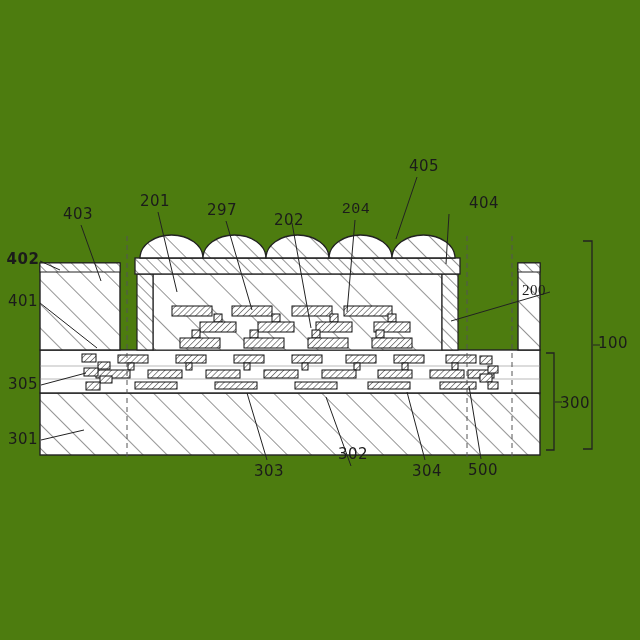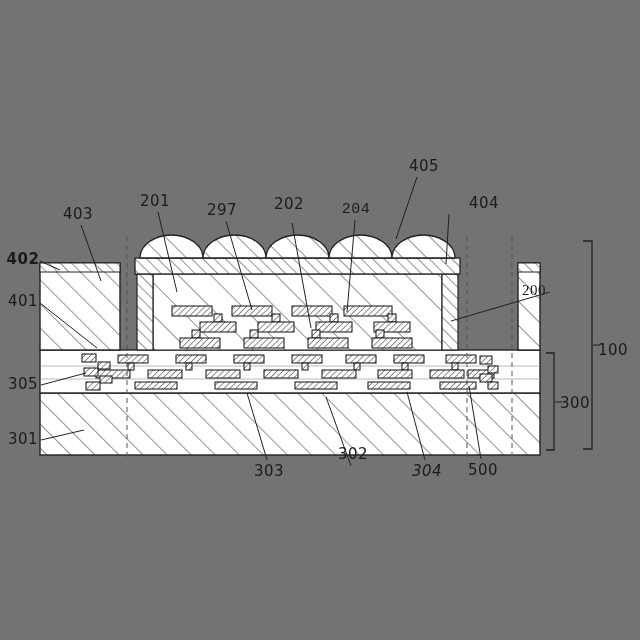--- a/index.html
+++ b/index.html
@@ -1,19 +1,19 @@
 <!DOCTYPE html>
 <html><head>
 <meta charset="utf-8">
 <style>
   html,body{margin:0;padding:0;background:#ffffff;}
   #stage{
     position:relative;
     width:640px;height:640px;
-    background:#737373;
+    background:#4d7c0f;
     font-family:"DejaVu Sans", "Liberation Sans", sans-serif;
     overflow:hidden;
   }
   #drawing{position:absolute;left:0;top:0;}
   .ref-label{
     position:absolute;
     transform:translate(-50%,-50%);
     font-size:15px;
     color:#1b1b1b;
     letter-spacing:0.5px;
@@ -199,28 +199,28 @@
       <line x1="481" y1="459" x2="469" y2="386"></line>
       <line x1="593" y1="345" x2="600" y2="345"></line>
       <line x1="555" y1="402" x2="562" y2="402"></line>
     </g>
   </svg>
 
   <div class="ref-label" style="left:424px;top:166px;">405</div>
   <div class="ref-label" style="left:452px;top:203px;margin-left:32px;">404</div>
   <div class="ref-label" style="left:155px;top:201px;">201</div>
   <div class="ref-label" style="left:222px;top:210px;">297</div>
-  <div class="ref-label" style="left:289px;top:204px;">202</div>
+  <div class="ref-label" style="left:289px;top:220px;">202</div>
   <div class="ref-label" style="left:356px;top:209px;font-family:Liberation Mono, monospace;">204</div>
   <div class="ref-label" style="left:78px;top:214px;">403</div>
   <div class="ref-label" style="left:23px;top:259px;font-weight:bold;">402</div>
   <div class="ref-label" style="left:23px;top:301px;">401</div>
   <div class="ref-label" style="left:23px;top:384px;">305</div>
   <div class="ref-label" style="left:23px;top:439px;">301</div>
   <div class="ref-label" style="left:534px;top:290px;font-family:Liberation Serif, serif;">200</div>
-  <div class="ref-label" style="left:613px;top:343px;margin-top:7px;">100</div>
+  <div class="ref-label" style="left:613px;top:343px;">100</div>
   <div class="ref-label" style="left:575px;top:403px;">300</div>
   <div class="ref-label" style="left:269px;top:471px;">303</div>
   <div class="ref-label" style="left:353px;top:454px;">302</div>
-  <div class="ref-label" style="left:427px;top:471px;font-style:italic;">304</div>
+  <div class="ref-label" style="left:427px;top:471px;">304</div>
   <div class="ref-label" style="left:483px;top:470px;">500</div>
 
 </div>
 
 </body></html>

